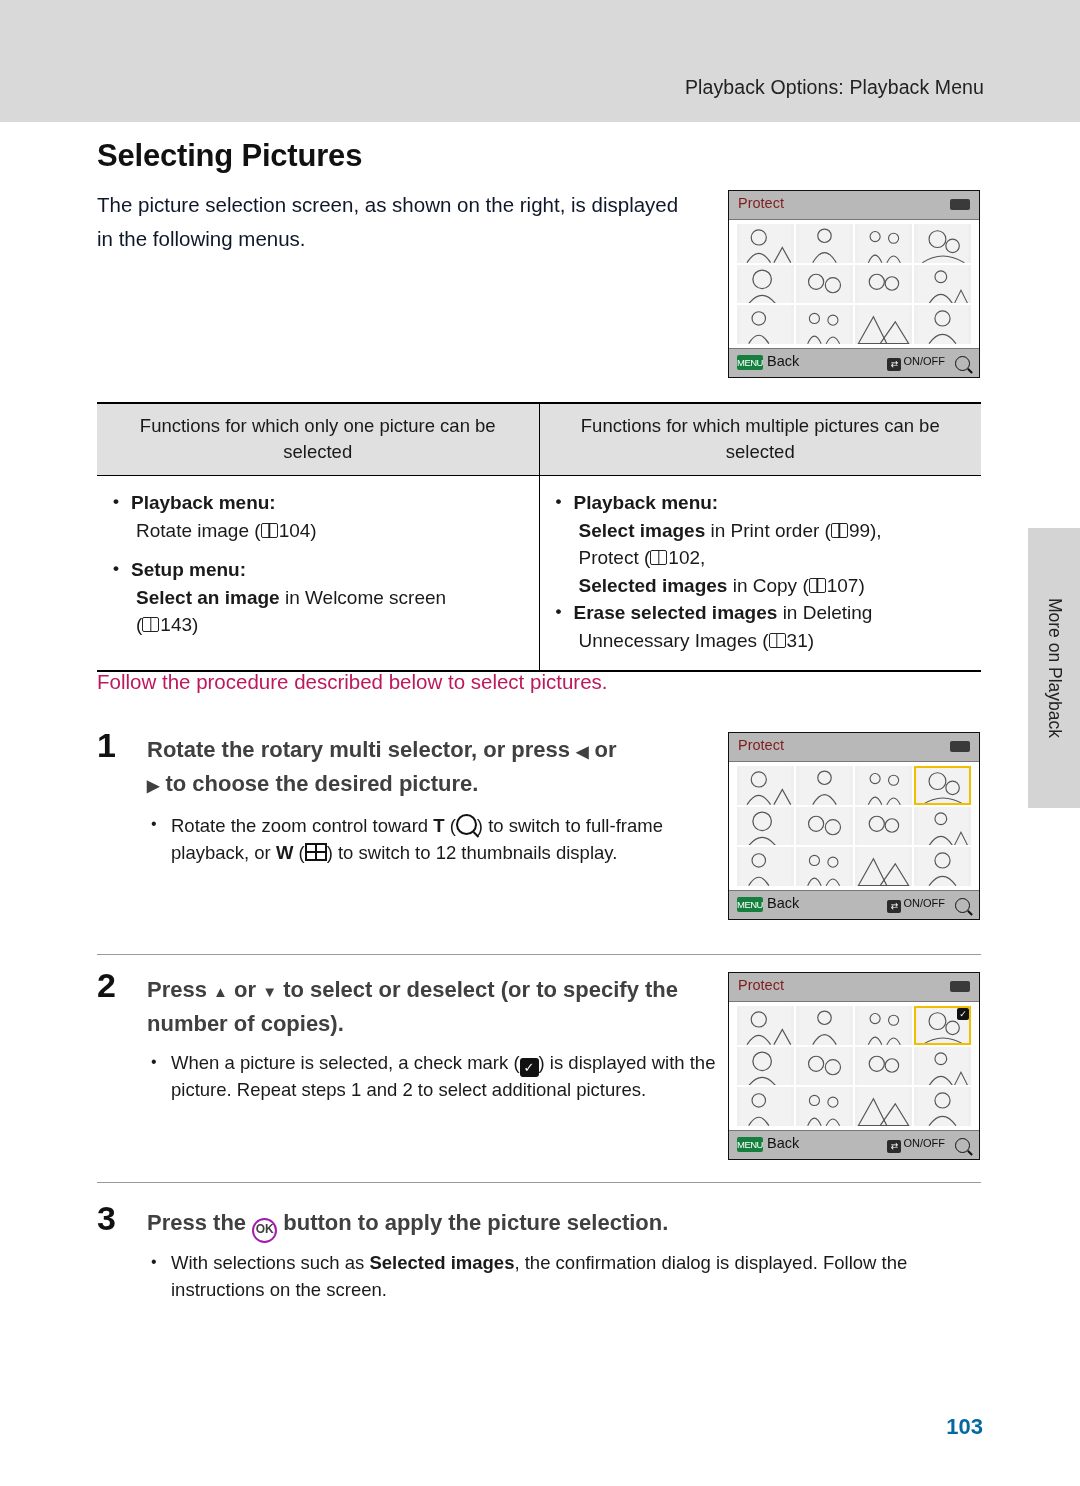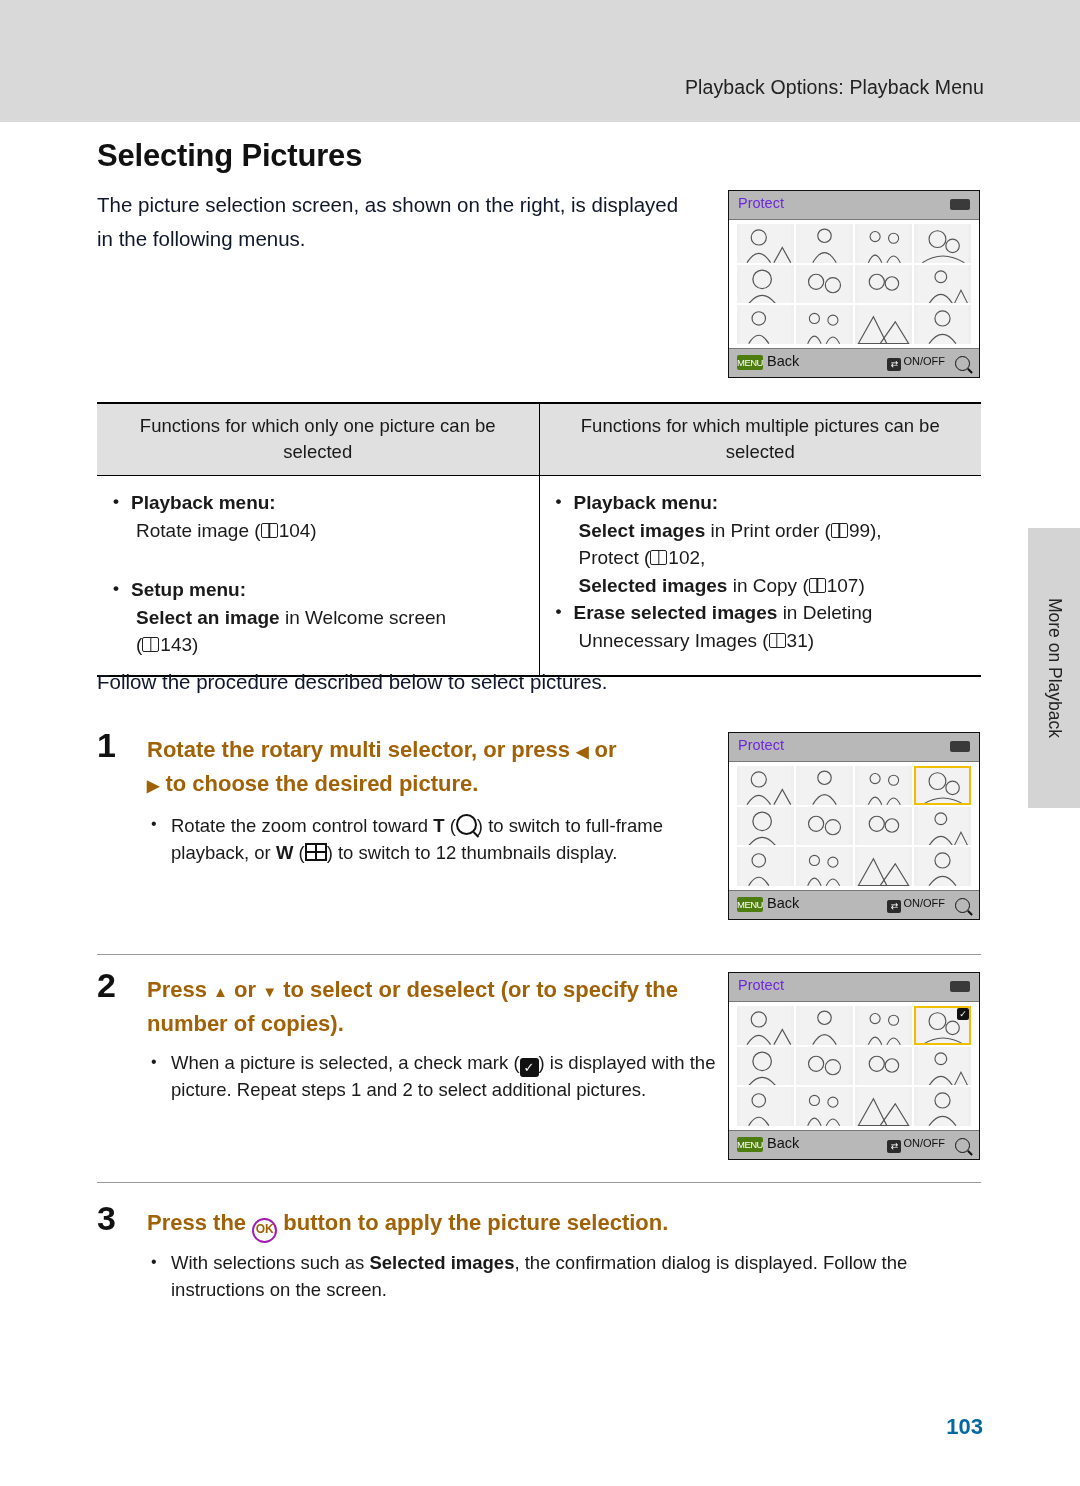--- a/index.html
+++ b/index.html
@@ -111,42 +111,42 @@
   }
   .indent { padding-left: 25px; font-weight: normal; }
   .indent b { font-weight: bold; }
 
   
   .follow-line {
     position: absolute;
     left: 97px;
     top: 548px;
     font-size: 20.5px;
-    color: #0f172a;
+    color: #be185d;
   }
 
   .step {
     position: absolute;
     left: 97px;
     width: 620px;
   }
   .step-num {
     position: absolute;
     left: 0;
     top: -8px;
     font-size: 34px;
     font-weight: bold;
     color: #111;
   }
   .step-title {
     margin-left: 50px;
     font-size: 22px;
     font-weight: bold;
     line-height: 32px;
-    color: #a16207;
+    color: #404040;
   }
   .step-body {
     margin-left: 50px;
     margin-top: 9px;
     font-size: 18.5px;
     line-height: 27px;
     color: #1a1a1a;
   }
   .step-body .b {
     position: relative;
@@ -272,41 +272,41 @@
     position: absolute;
     left: 0; right: 0; top: 0;
     height: 28px;
     background: #b8b8b8;
     border-bottom: 1px solid #777;
   }
   .cam-top-label {
     position: absolute;
     left: 9px; top: 4px;
     font-size: 14.5px;
-    color: #6d28d9;
+    color: #7f1d1d;
   }
   .cam-batt {
     position: absolute;
     right: 9px; top: 8px;
     width: 20px; height: 11px;
     background: #3a3a3a;
     border-radius: 2px;
   }
   .cam-bottom {
     position: absolute;
     left: 0; right: 0; bottom: 0;
     height: 28px;
     background: #b8b8b8;
     border-top: 1px solid #777;
   }
   .cam-menu-key {
     position: absolute;
     left: 8px; top: 6px;
     width: 26px; height: 15px;
-    background: #4d7c0f;
+    background: #15803d;
     color: #fff;
     font-size: 9.5px;
     line-height: 15px;
     text-align: center;
     border-radius: 2px;
     letter-spacing: -0.5px;
   }
   .cam-back {
     position: absolute;
     left: 38px; top: 4px;
@@ -530,21 +530,21 @@
   <table class="cmp-table">
     <tbody>
         <tr>
       <th class="hdr left-cell" style="width:50%;">Functions for which only one picture can be selected</th>
       <th class="hdr right-cell" style="width:50%;">Functions for which multiple pictures can be selected</th>
     </tr>
     <tr>
       <td class="cell left-cell">
         <div class="bullet-line">Playback menu:</div>
         <div class="indent"><span>Rotate image (</span><span class="kbd-book"></span><span>104)</span></div>
-        <div class="bullet-line" style="margin-top:32px;">Setup menu:</div>
+        <div class="bullet-line" style="margin-top:12px;">Setup menu:</div>
         <div class="indent"><b>Select an image</b><span> in Welcome screen</span></div>
         <div class="indent">(<span class="kbd-book"></span><span>143)</span></div>
       </td>
       <td class="cell right-cell">
         <div class="bullet-line">Playback menu:</div>
         <div class="indent"><b>Select images</b><span> in Print order (</span><span class="kbd-book"></span><span>99),</span></div>
         <div class="indent"><span>Protect (</span><span class="kbd-book"></span><span>102,</span></div>
         <div class="indent"><b>Selected images</b><span> in Copy (</span><span class="kbd-book"></span><span>107)</span></div>
         <div class="bullet-line"><b>Erase selected images</b><span style="font-weight:normal"> in Deleting</span></div>
         <div class="indent"><span>Unnecessary Images (</span><span class="kbd-book"></span><span>31)</span></div>

